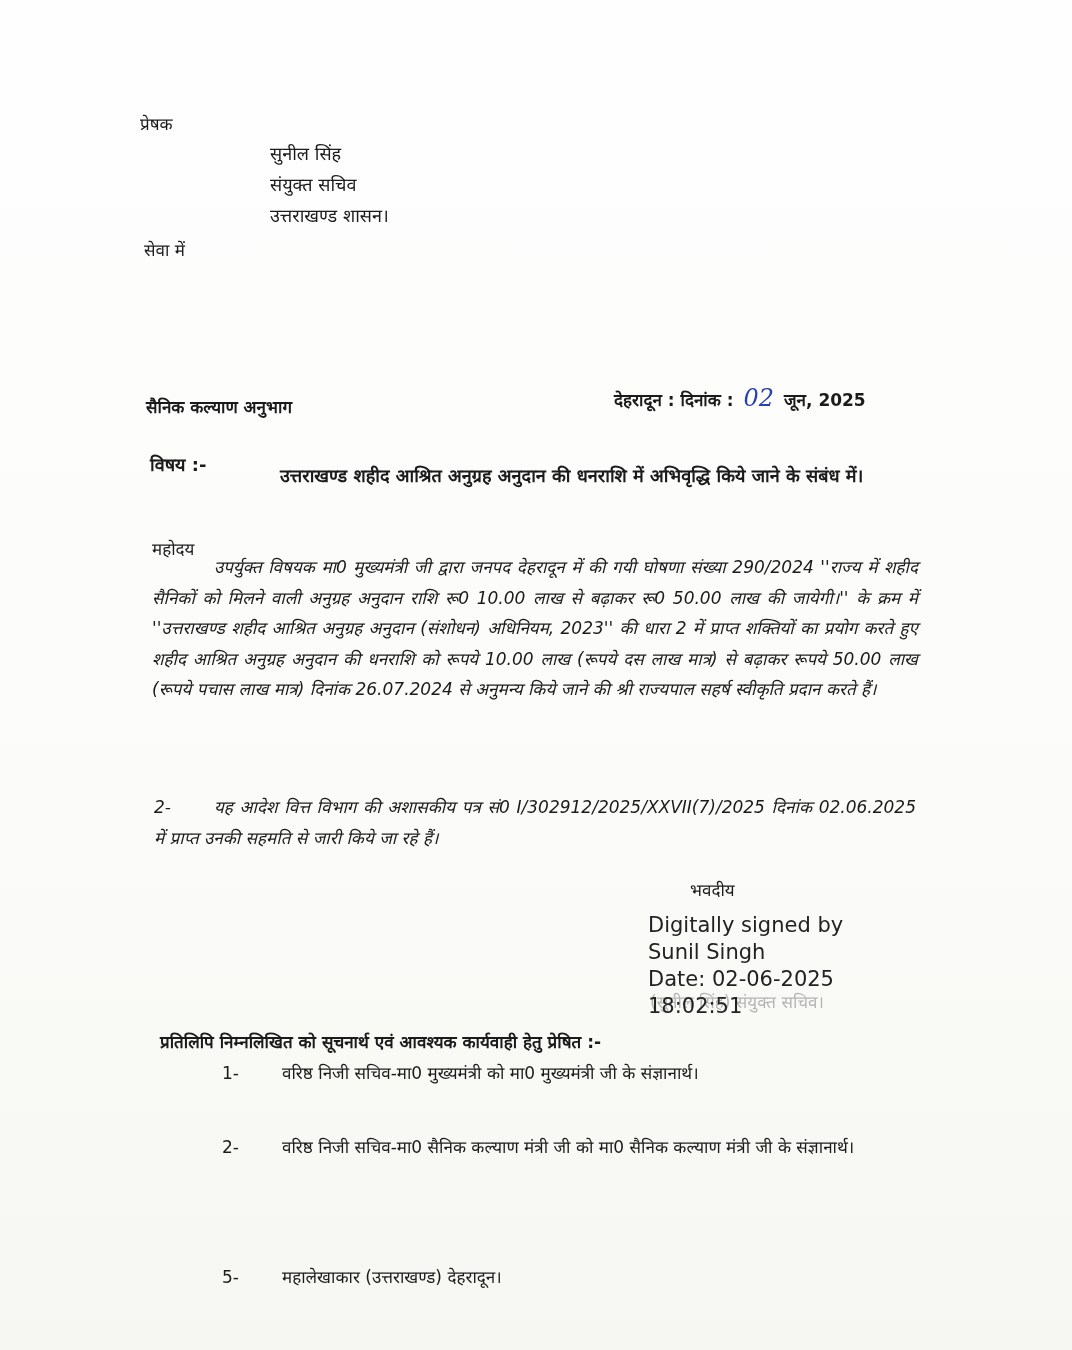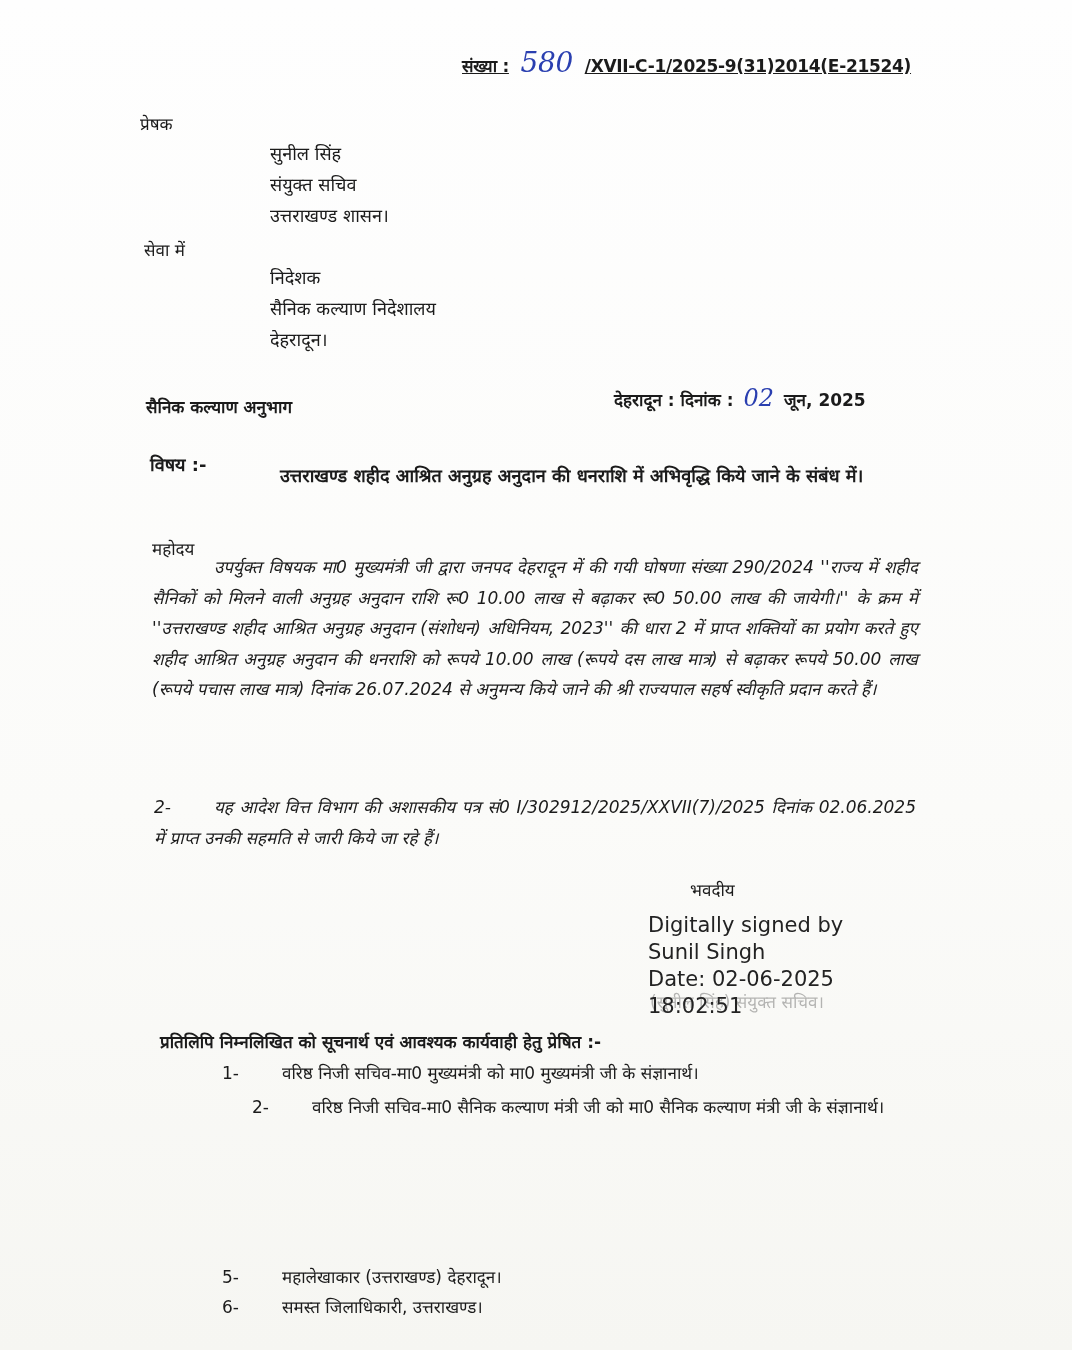--- a/index.html
+++ b/index.html
@@ -27,39 +27,29 @@
   .sig-under { left: 650px; top: 990px; font-size: 17px; color: #333; }
   .cc-head { left: 160px; top: 1030px; font-size: 17px; font-weight: bold; }
   .cc { font-size: 17px; line-height: 30px; white-space: normal; text-align: justify; }
   .num { display: inline-block; width: 60px; }
 </style>
 </head>
 <body>
 
 <div class="page">
 
-  <div class="abs ref">
-    <span class="ul">संख्या :</span>
-    <span class="hand">580</span>
-    <span class="ul">/XVII-C-1/2025-9(31)2014(E-21524)</span>
-  </div>
 
   <div class="abs lbl" style="left:140px; top:112px;">प्रेषक</div>
   <div class="abs addr" style="left:270px; top:138px;">
     <div>सुनील सिंह</div>
     <div>संयुक्त सचिव</div>
     <div>उत्तराखण्ड शासन।</div>
   </div>
 
   <div class="abs lbl" style="left:144px; top:238px;">सेवा में</div>
-  <div class="abs addr" style="left:270px; top:262px;">
-    <div>निदेशक</div>
-    <div>सैनिक कल्याण निदेशालय</div>
-    <div>देहरादून।</div>
-  </div>
 
   <div class="abs lbl bold" style="left:146px; top:395px;">सैनिक कल्याण अनुभाग</div>
 
   <div class="abs date-line">
     <span>देहरादून : दिनांक :</span>
     <span class="hand">02</span>
     <span>जून, 2025</span>
   </div>
 
   <div class="abs subject-label">विषय :-</div>
@@ -81,23 +71,20 @@
     <div>Date: 02-06-2025</div>
     <div>18:02:51</div>
   </div>
   <div class="abs sig-under" style="opacity:0.35;">(सुनील सिंह) संयुक्त सचिव।</div>
 
   <div class="abs cc-head">प्रतिलिपि निम्नलिखित को सूचनार्थ एवं आवश्यक कार्यवाही हेतु प्रेषित :-</div>
 
   <div class="abs cc" style="left:222px; top:1058px; width:692px;">
     <span class="num">1-</span><span>वरिष्ठ निजी सचिव-मा0 मुख्यमंत्री को मा0 मुख्यमंत्री जी के संज्ञानार्थ।</span>
   </div>
-  <div class="abs cc" style="left:222px; top:1092px; width:692px;margin-left:30px;">
+  <div class="abs cc" style="left:222px; top:1132px; width:692px;">
     <span class="num">2-</span><span>वरिष्ठ निजी सचिव-मा0 सैनिक कल्याण मंत्री जी को मा0 सैनिक कल्याण मंत्री जी के संज्ञानार्थ।</span>
   </div>
   <div class="abs cc" style="left:222px; top:1262px; width:692px;">
     <span class="num">5-</span><span>महालेखाकार (उत्तराखण्ड) देहरादून।</span>
   </div>
-  <div class="abs cc" style="left:222px; top:1292px; width:692px;">
-    <span class="num">6-</span><span>समस्त जिलाधिकारी, उत्तराखण्ड।</span>
-  </div>
 
 </div>
 
 </body></html>

